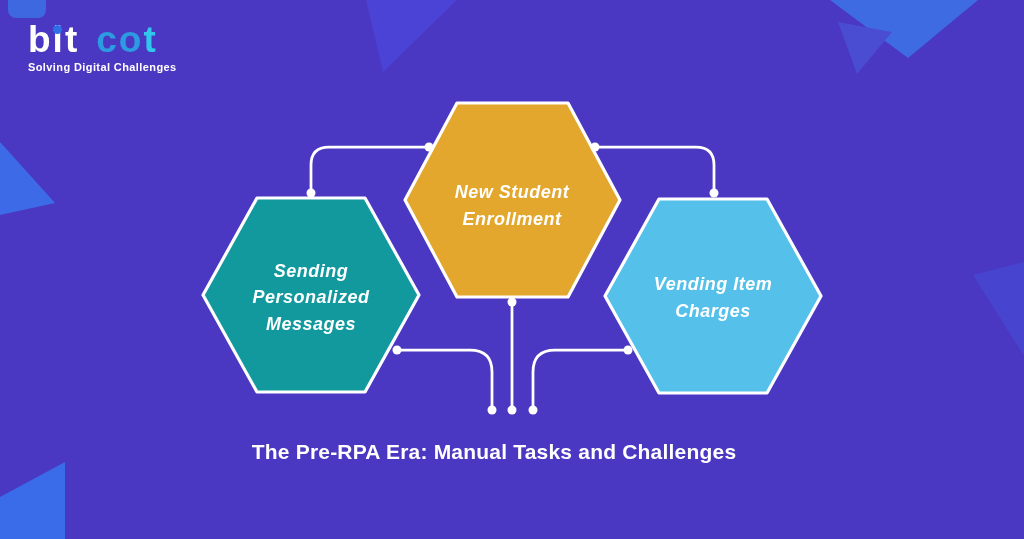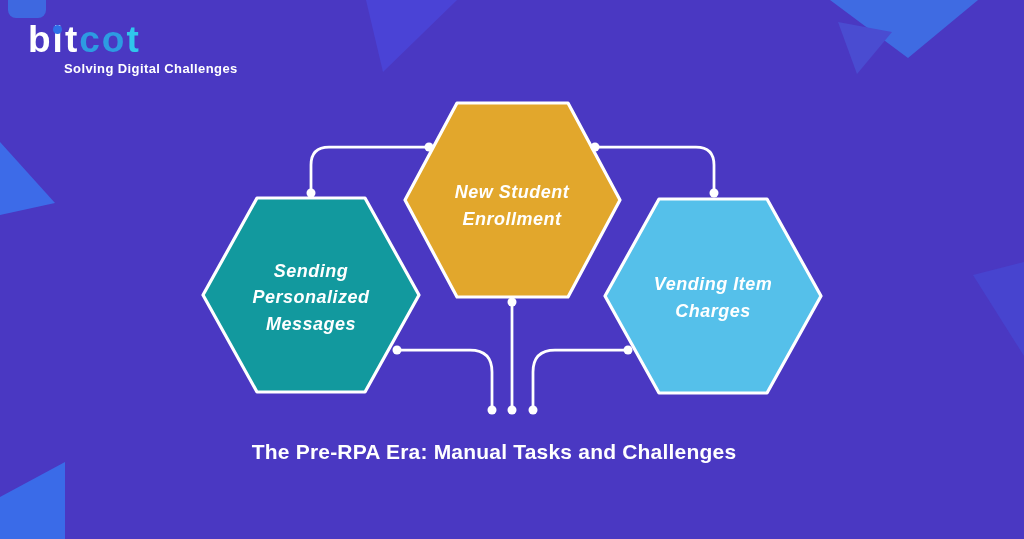--- a/index.html
+++ b/index.html
@@ -5,24 +5,24 @@
   html,body{margin:0;padding:0;background:#222;}
   .stage{
     position:relative;width:1024px;height:539px;overflow:hidden;
     font-family:"Liberation Sans",sans-serif;background:#4A38C2;
   }
   .scene{position:absolute;inset:0;display:block;}
 
   
   .logo{position:absolute;left:28px;top:20px;}
   .logo-text{position:relative;font-size:37px;font-weight:700;line-height:40px;letter-spacing:2px;color:#FFFFFF;}
-  .logo-co{font-weight:700;}
+  .logo-co{font-weight:700;margin-left:17px;}
   .logo-t2{font-weight:700;}
   .logo-idot{position:absolute;left:25px;top:5px;width:9px;height:9px;border-radius:50%;}
-  .tagline{margin-top:1px;font-size:13px;font-weight:700;letter-spacing:0.4px;color:#FFFFFF;margin-left:36px;}
+  .tagline{margin-top:1px;font-size:11px;font-weight:700;letter-spacing:0.4px;color:#FFFFFF;}
 
   
   .hex-label{font-family:"Liberation Sans",sans-serif;font-style:italic;font-weight:700;
              font-size:18px;fill:#FFFFFF;text-anchor:middle;letter-spacing:0.5px;}
   .title-text{font-family:"Liberation Sans",sans-serif;font-weight:700;font-size:21px;
              fill:#FFFFFF;text-anchor:middle;letter-spacing:0.2px;}
   .connector{fill:none;stroke:#FFFFFF;stroke-width:2.75;stroke-linecap:round;}
   .dot{fill:#FFFFFF;}
   .hex{stroke:#FFFFFF;stroke-width:3.2;stroke-linejoin:round;}
 </style>

